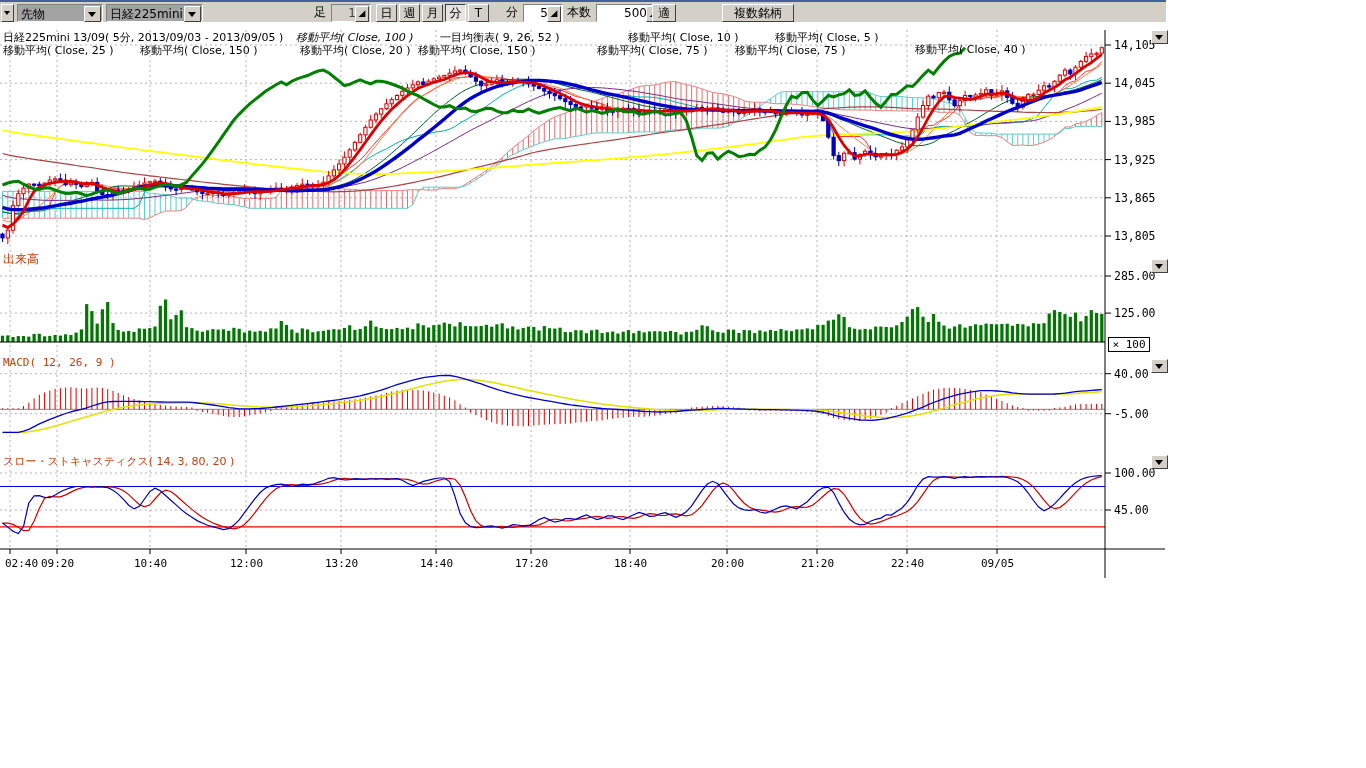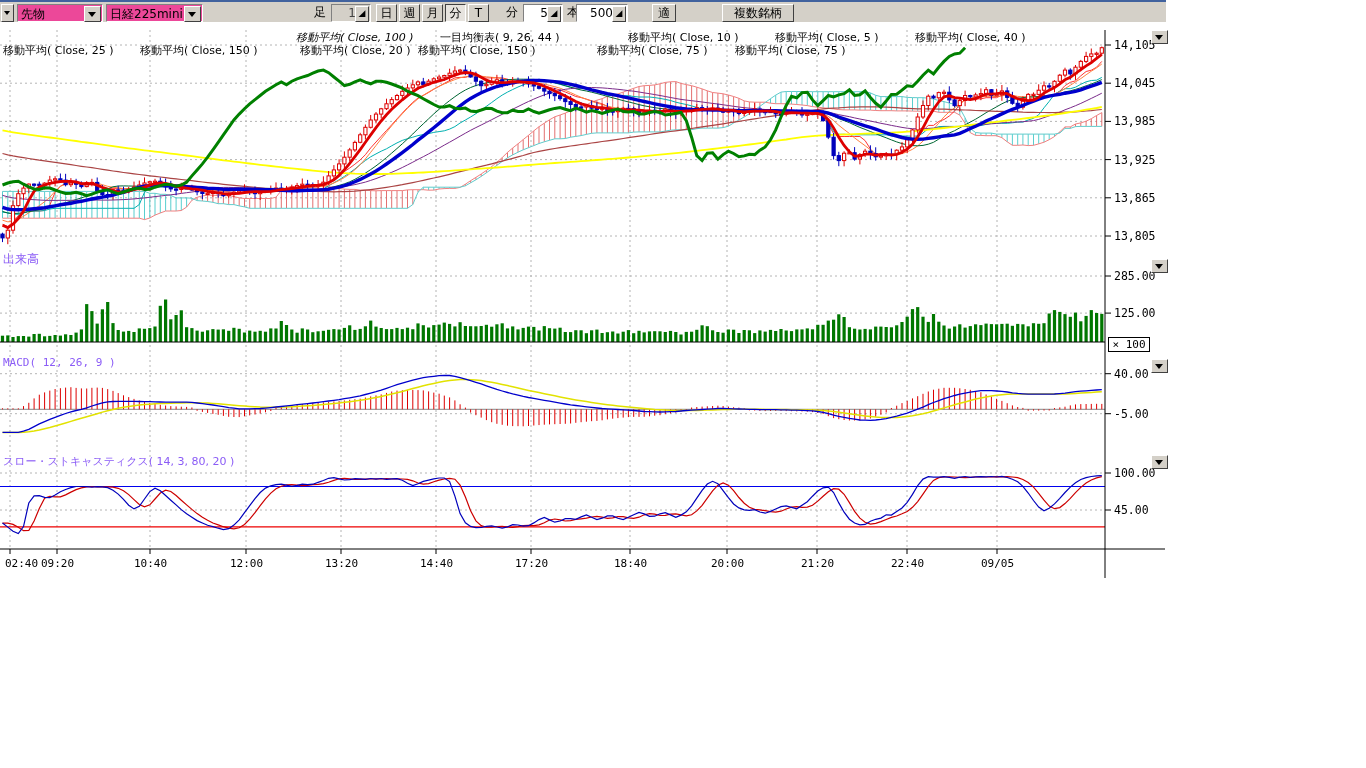--- a/index.html
+++ b/index.html
@@ -1,41 +1,41 @@
 <!DOCTYPE html>
 <html><head>
 <meta charset="utf-8">
 <style>
   html,body{margin:0;padding:0;background:#fff;width:1366px;height:768px;overflow:hidden;
     font-family:"DejaVu Sans",sans-serif;}
   
   .toolbar{position:absolute;left:0;top:0;width:1166px;height:22px;background:#d4d0c8;
     border-top:2px solid #41629e;box-sizing:border-box;font-size:12px;}
   .tb{position:absolute;top:2px;height:18px;box-sizing:border-box;font-size:12px;line-height:16px;}
-  .combo{background:#ec4899;border:1px solid;border-color:#808080 #fff #fff #808080;padding:0 2px;}
+  .combo{background:#a3a3a3;border:1px solid;border-color:#808080 #fff #fff #808080;padding:0 2px;}
   .combo .cval{position:absolute;left:3px;top:1px;white-space:nowrap;}
   .drop{position:absolute;right:1px;top:1px;width:15px;height:14px;background:#d4d0c8;
     border:1px solid;border-color:#fff #404040 #404040 #fff;}
   .tri{position:absolute;left:3px;top:5px;width:0;height:0;border:4px solid transparent;
     border-top:5px solid #000;}
   .btn{background:#d4d0c8;border:1px solid;border-color:#fff #404040 #404040 #fff;
     text-align:center;cursor:default;}
   .btn.pressed{border-color:#404040 #fff #fff #404040;background:#e6e3de;}
   .lbl{background:transparent;}
   .spin{background:#fff;border:1px solid;border-color:#808080 #fff #fff #808080;text-align:right;
     padding-right:14px;}
   .spin.dis{background:#d4d0c8;color:#444;}
   .spinbtn{position:absolute;right:1px;top:1px;width:12px;height:14px;background:#d4d0c8;
     border:1px solid;border-color:#fff #404040 #404040 #fff;font-size:9px;line-height:13px;text-align:center;color:#000;}
   .minidrop{left:1px;width:13px;background:#d4d0c8;border:1px solid;border-color:#fff #404040 #404040 #fff;}
   
   .chart-area{position:absolute;left:0;top:22px;width:1366px;height:746px;background:#fff;}
   .legend-row{position:absolute;left:0;width:1105px;height:12px;font-size:11px;color:#000;white-space:nowrap;}
   .legend-item{position:absolute;top:0;}
-  .pane-label{position:absolute;font-size:12px;color:#8b5cf6;}
+  .pane-label{position:absolute;font-size:12px;color:#c2410c;}
   .mult-box{position:absolute;left:1108px;top:315px;width:40px;height:13px;border:1px solid #000;
     font-size:11px;line-height:13px;text-align:center;font-family:"DejaVu Sans Mono",monospace;}
   .arrow-btn{position:absolute;left:1151px;width:17px;height:14px;background:#d4d0c8;
     border:1px solid;border-color:#fff #404040 #404040 #fff;box-sizing:border-box;}
   .arrow-btn .tri{left:3px;top:4px;border-width:4px;border-top-width:5px;}
   svg text{font-family:"DejaVu Sans Mono",monospace;}
 </style>
 </head>
 <body>
 
@@ -70,21 +70,21 @@
   <div class="tb btn" style="left:399px;width:21px;">週</div>
   <div class="tb btn" style="left:422px;width:21px;">月</div>
   <div class="tb btn pressed" style="left:445px;width:21px;">分</div>
   <div class="tb btn" style="left:468px;width:21px;">T</div>
   <div class="tb lbl" style="left:506px;">分</div>
   <div class="tb spin" style="left:523px;width:40px;">
     <span>5</span>
     <span class="spinbtn">◢</span>
   </div>
   <div class="tb lbl" style="left:567px;">本数</div>
-  <div class="tb spin" style="left:576px;width:52px;">
+  <div class="tb spin" style="left:596px;width:66px;">
     <span>500</span>
     <span class="spinbtn">◢</span>
   </div>
   <div class="tb btn" style="left:652px;width:24px;">適用</div>
   <div class="tb btn" style="left:722px;width:72px;">複数銘柄</div>
 </div>
 
 <div class="chart-area">
   <svg id="chart-svg" width="1366" height="746" viewBox="0 0 1366 746" xmlns="http://www.w3.org/2000/svg">
       <defs>
@@ -1232,25 +1232,26 @@
       <text x="1114" y="355.7" font-size="11.5" fill="#000">40.00</text>
       <line x1="1105" y1="391.7" x2="1111" y2="391.7" stroke="#000"></line>
       <text x="1114" y="395.7" font-size="11.5" fill="#000">-5.00</text>
       <line x1="1105" y1="451.0" x2="1111" y2="451.0" stroke="#000"></line>
       <text x="1114" y="455.0" font-size="11.5" fill="#000">100.00</text>
       <line x1="1105" y1="488.0" x2="1111" y2="488.0" stroke="#000"></line>
       <text x="1114" y="492.0" font-size="11.5" fill="#000">45.00</text>
     </svg>
 
   <div class="legend-row" id="legend-row1" style="top:8px;">
+      <span class="legend-item" style="left: 3px;">日経225mini 13/09( 5分, 2013/09/03 - 2013/09/05 )</span>
       <span class="legend-item" style="left: 296px; font-style: italic;">移動平均( Close, 100 )</span>
-      <span class="legend-item" style="left: 440px;">一目均衡表( 9, 26, 44 )</span>
+      <span class="legend-item" style="left: 440px;">一目均衡表( 9, 26, 52 )</span>
       <span class="legend-item" style="left: 628px;">移動平均( Close, 10 )</span>
       <span class="legend-item" style="left: 775px;">移動平均( Close, 5 )</span>
-      <span class="legend-item" style="left: 915px;">移動平均( Close, 40 )</span>
+      <span class="legend-item" style="left: 915px; margin-top: 12px;">移動平均( Close, 40 )</span>
     </div>
   <div class="legend-row" id="legend-row2" style="top:21px;">
       <span class="legend-item" style="left: 3px;">移動平均( Close, 25 )</span>
       <span class="legend-item" style="left: 140px;">移動平均( Close, 150 )</span>
       <span class="legend-item" style="left: 282px; margin-left: 18px;">移動平均( Close, 20 )</span>
       <span class="legend-item" style="left: 418px;">移動平均( Close, 150 )</span>
       <span class="legend-item" style="left: 597px;">移動平均( Close, 75 )</span>
       <span class="legend-item" style="left: 735px;">移動平均( Close, 75 )</span>
     </div>
 

